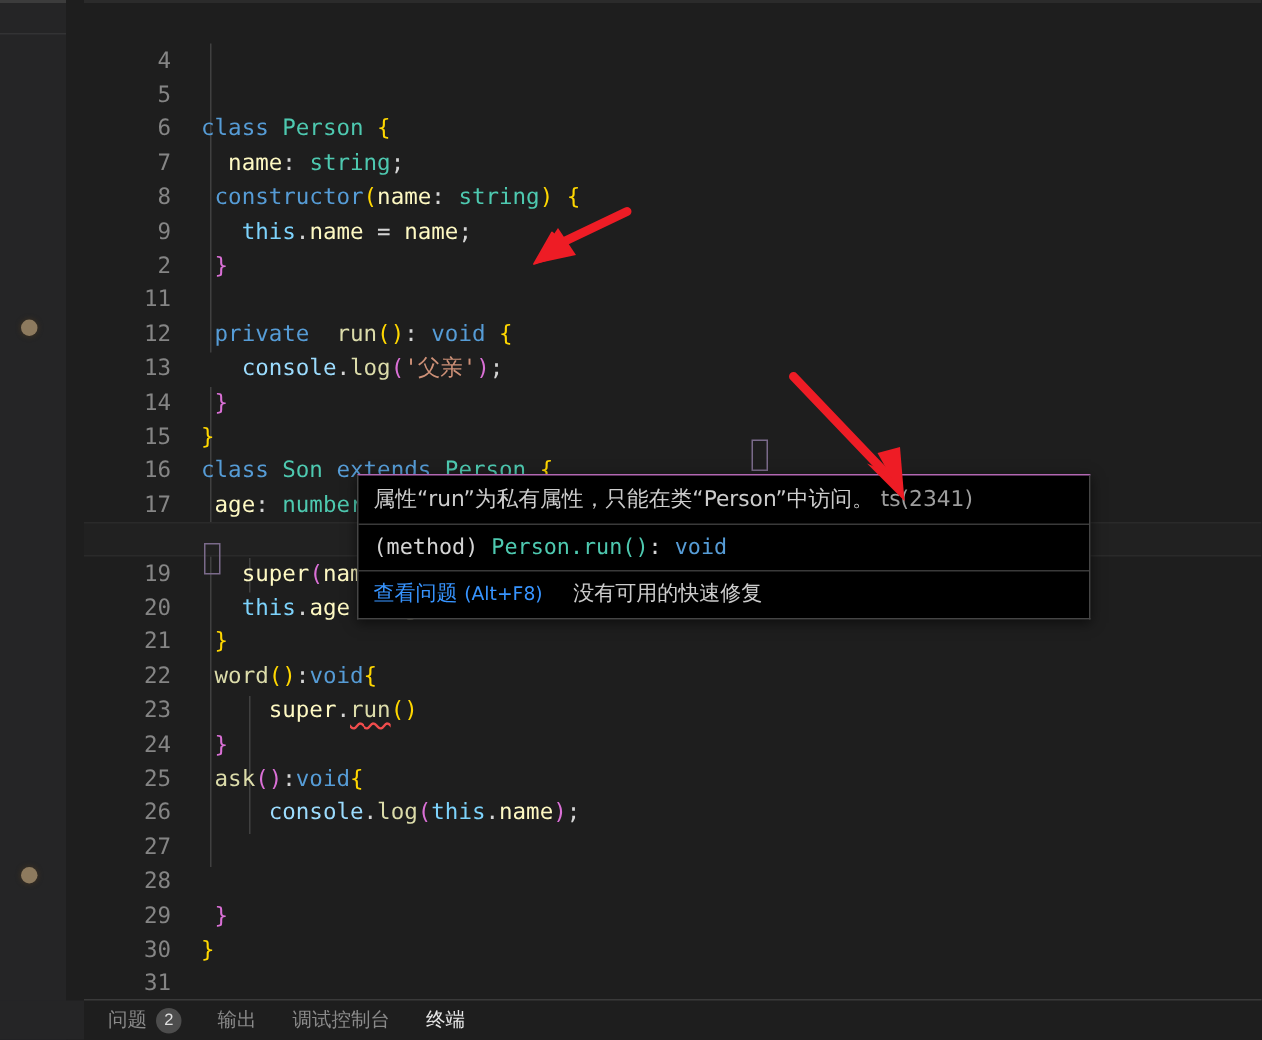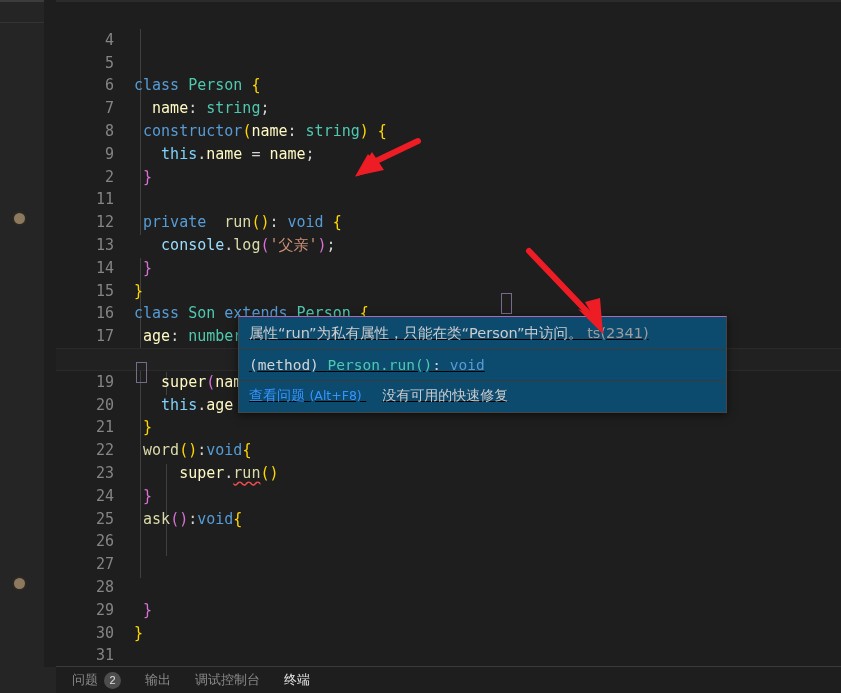--- a/index.html
+++ b/index.html
@@ -152,27 +152,26 @@
     border: 1px solid #7a6a8a;
     box-sizing: border-box;
   }
 
   
   .hover-tip {
     position: absolute;
     left: 238px;
     top: 316px;
     width: 487px;
-    background: #0c4a6e;
+    background: #000000;
     border: 1px solid #454545;
     border-top: 1px solid #b267b2;
     box-shadow: 0 2px 8px rgba(0,0,0,0.55);
     font-family: "DejaVu Sans", "Liberation Sans", sans-serif;
     z-index: 40;
-    text-decoration: underline;
   }
   .tip-row {
     padding: 6px 10px;
     font-size: 14.5px;
     color: #cccccc;
     line-height: 20px;
     white-space: nowrap;
   }
   .tip-sep { border-top: 1px solid #3a3a3a; }
   .tip-code {
@@ -378,20 +377,21 @@
         <span class="code"> <span class="b-p">}</span></span>
       </div>
 
       <div class="line">
         <span class="ln">24</span>
         <span class="code"> <span class="fn">ask</span><span class="b-p">()</span><span class="punc">:</span><span class="void">void</span><span class="b-y">{</span></span>
       </div>
 
       <div class="line">
         <span class="ln">25</span>
+        <span class="code">     <span class="obj">console</span><span class="punc">.</span><span class="fn">log</span><span class="b-p">(</span><span class="this">this</span><span class="punc">.</span><span class="var">name</span><span class="b-p">)</span><span class="punc">;</span></span>
       </div>
 
       <div class="line">
         <span class="ln">26</span>
         <span class="code"></span>
       </div>
 
       <div class="line">
         <span class="ln">27</span>
         <span class="code"></span>

